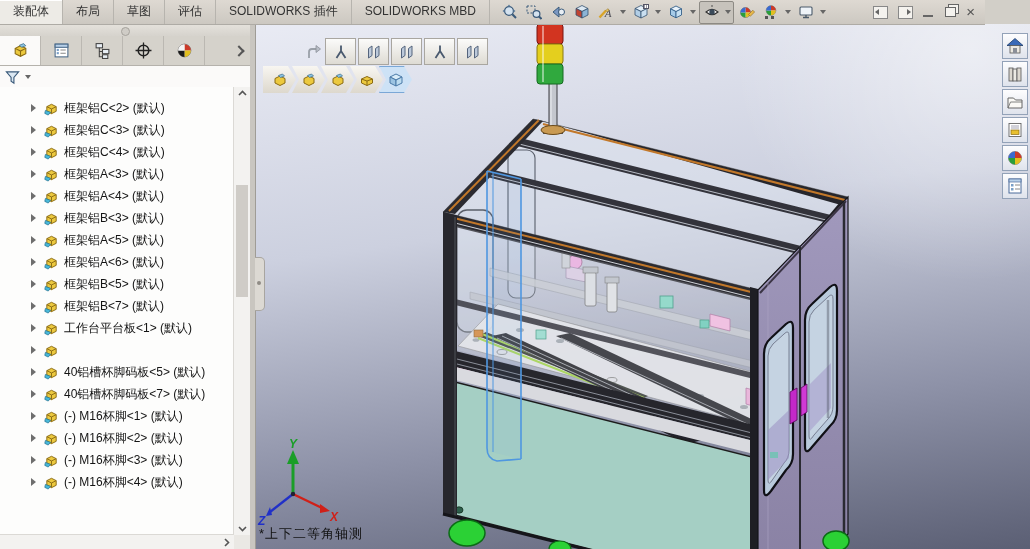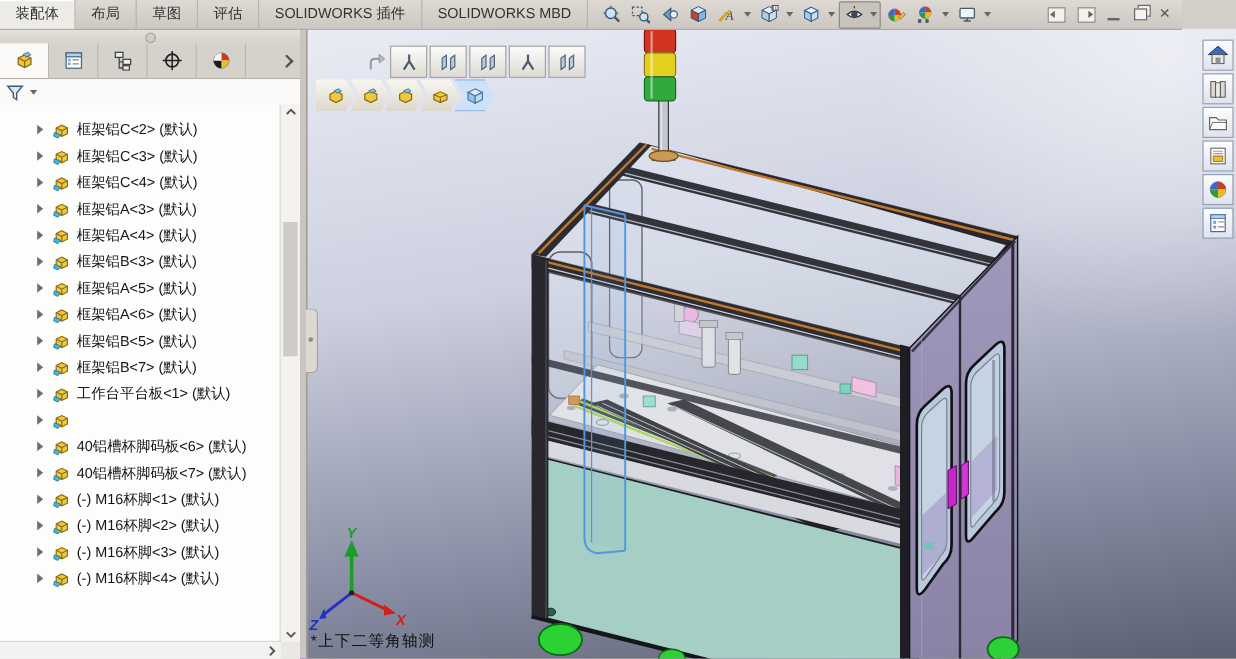--- a/index.html
+++ b/index.html
@@ -22,21 +22,21 @@
   .wc-box{width:13px;height:11px;border:1px solid #888;position:relative;background:#f4f2ee;}
   .wc-box i{position:absolute;top:2.5px;width:0;height:0;border-top:3px solid transparent;border-bottom:3px solid transparent;}
   .wc-box.l i{left:1px;border-right:4px solid #666;}
   .wc-box.r i{right:1px;border-left:4px solid #666;}
   .wc-min{width:10px;height:3px;border-bottom:2px solid #666;margin-top:4px;}
   .wc-restore{width:9px;height:8px;border:1px solid #666;position:relative;background:#f4f2ee;margin-left:2px;}
   .wc-restore:before{content:"";position:absolute;left:2px;top:-4px;width:9px;height:8px;border:1px solid #666;background:#f4f2ee;z-index:-1;}
   .wc-close{font-size:15px;line-height:14px;color:#555;}
   
   .left-panel{position:absolute;left:0;top:24px;width:250px;height:525px;background:#fbfaf8;
-              border-right:6px solid #4c1d95;z-index:20;}
+              border-right:1px solid #4c1d95;z-index:20;}
   .grip{height:12px;background:linear-gradient(#e5e2dc,#d6d3cd);position:relative;}
   .grip b{position:absolute;left:121px;top:3px;width:7px;height:7px;border-radius:50%;
           background:#cfccc6;border:1px solid #a5a29c;}
   .ptabs{height:29px;display:flex;background:#d5d2cb;border-bottom:1px solid #b5b2ac;}
   .ptab{width:40px;display:flex;align-items:center;justify-content:center;border-right:1px solid #bbb8b2;}
   .ptab.active{background:#fbfaf9;}
   .ptab-more{margin-left:auto;width:22px;display:flex;align-items:center;justify-content:center;}
   .chev{display:inline-block;width:6px;height:6px;border-right:2px solid #555;border-bottom:2px solid #555;}
   .chev.r{transform:rotate(-45deg);}
   .filter-row{height:22px;background:#fbfaf9;border-bottom:1px solid #ccc9c4;display:flex;align-items:center;padding-left:5px;gap:3px;}
@@ -368,30 +368,30 @@
 
       <div class="trow">
         <span class="arr"></span>
         <svg width="15" height="15" viewBox="0 0 16 16">
           <path d="M3,6 L8,3.5 L13,6 L13,11 L8,13.5 L3,11 Z" fill="#ecc93e" stroke="#8a6a12"></path>
           <path d="M3,6 L8,8.5 L13,6 M8,8.5 L8,13.5" fill="none" stroke="#8a6a12"></path>
           <path d="M1.5,10 L7,12 L4.5,15 L0.8,13.2 Z" fill="#49b8d8" stroke="#1a6a8a" stroke-width=".7"></path>
         </svg>
       </div>
 
-
-      <div class="trow">
-        <span class="arr"></span>
-        <svg width="15" height="15" viewBox="0 0 16 16">
-          <path d="M3,6 L8,3.5 L13,6 L13,11 L8,13.5 L3,11 Z" fill="#ecc93e" stroke="#8a6a12"></path>
-          <path d="M3,6 L8,8.5 L13,6 M8,8.5 L8,13.5" fill="none" stroke="#8a6a12"></path>
-          <path d="M1.5,10 L7,12 L4.5,15 L0.8,13.2 Z" fill="#49b8d8" stroke="#1a6a8a" stroke-width=".7"></path>
-        </svg>
-        <span class="lbl">40铝槽杯脚码板&lt;6&gt; (默认)</span>
-      </div>
+      <div class="trow">
+        <span class="arr"></span>
+        <svg width="15" height="15" viewBox="0 0 16 16">
+          <path d="M3,6 L8,3.5 L13,6 L13,11 L8,13.5 L3,11 Z" fill="#ecc93e" stroke="#8a6a12"></path>
+          <path d="M3,6 L8,8.5 L13,6 M8,8.5 L8,13.5" fill="none" stroke="#8a6a12"></path>
+          <path d="M1.5,10 L7,12 L4.5,15 L0.8,13.2 Z" fill="#49b8d8" stroke="#1a6a8a" stroke-width=".7"></path>
+        </svg>
+        <span class="lbl">40铝槽杯脚码板&lt;5&gt; (默认)</span>
+      </div>
+
 
       <div class="trow">
         <span class="arr"></span>
         <svg width="15" height="15" viewBox="0 0 16 16">
           <path d="M3,6 L8,3.5 L13,6 L13,11 L8,13.5 L3,11 Z" fill="#ecc93e" stroke="#8a6a12"></path>
           <path d="M3,6 L8,8.5 L13,6 M8,8.5 L8,13.5" fill="none" stroke="#8a6a12"></path>
           <path d="M1.5,10 L7,12 L4.5,15 L0.8,13.2 Z" fill="#49b8d8" stroke="#1a6a8a" stroke-width=".7"></path>
         </svg>
         <span class="lbl">40铝槽杯脚码板&lt;7&gt; (默认)</span>
       </div>

